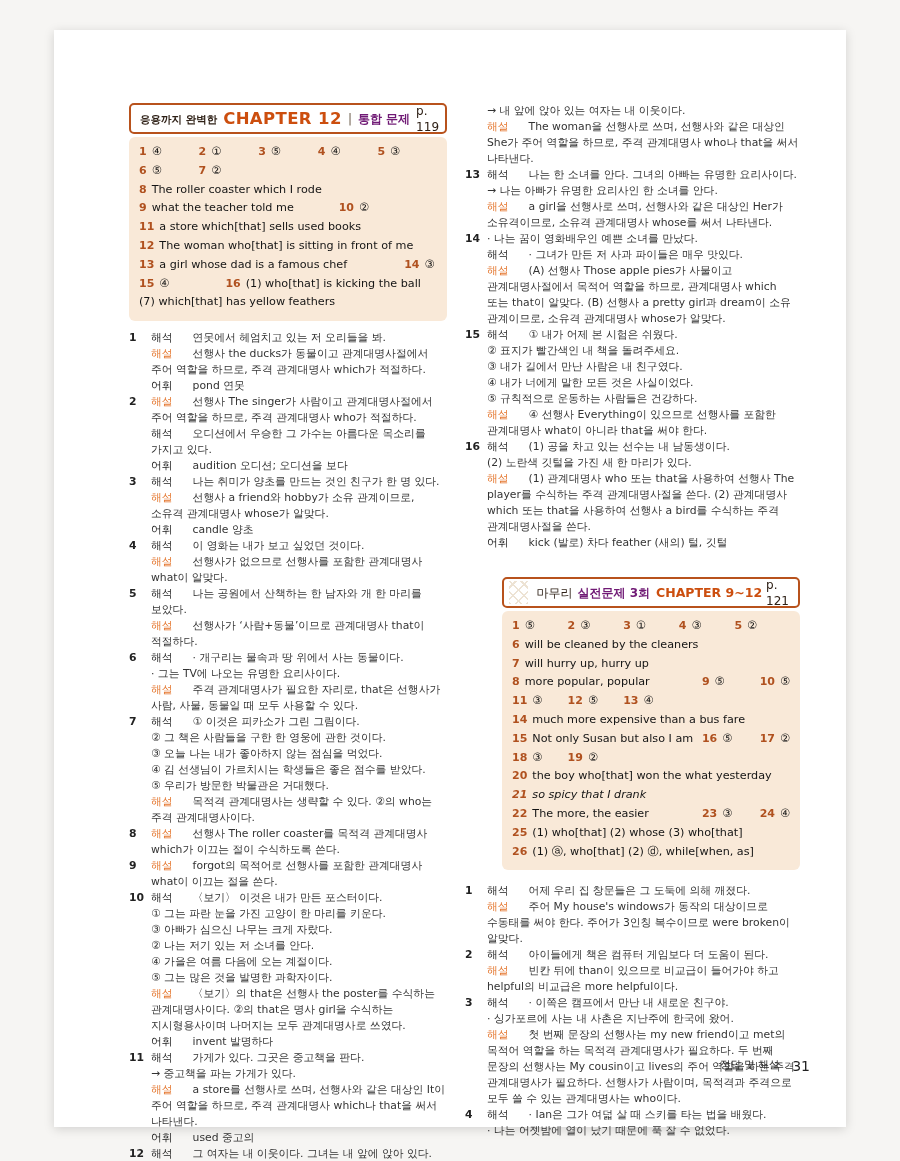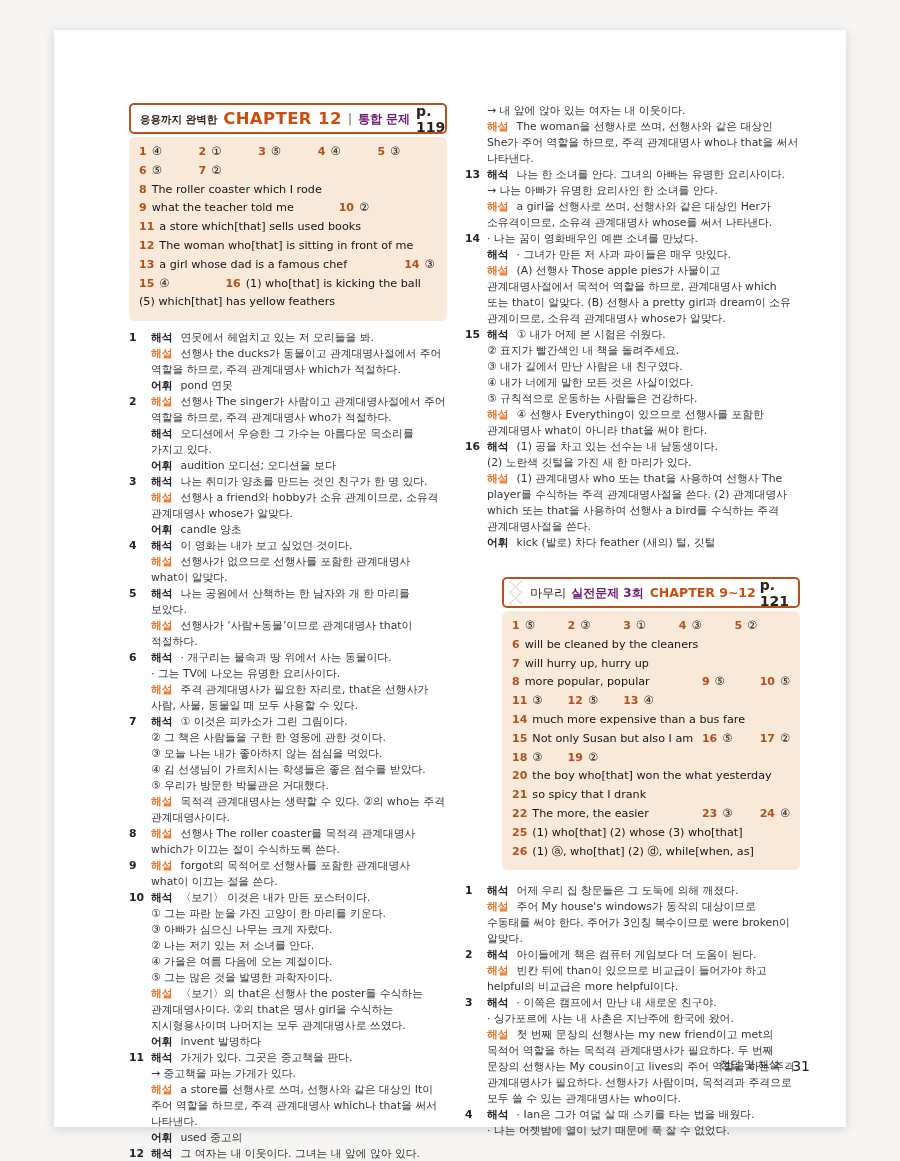--- a/index.html
+++ b/index.html
@@ -17,37 +17,37 @@
   .col-right .ansbox{margin-top:26px;margin-bottom:12px;margin-left:37px;}
   .boxhead{display:flex;align-items:center;border:2px solid #b8521c;border-radius:5px;
            background:#fff;height:27px;padding:0 9px;position:relative;}
   .seg{white-space:nowrap;}
   .seg-prefix{font-weight:bold;color:#2e2016;font-size:10.5px;margin-right:6px;}
   .seg-chapter{font-weight:800;color:#cc4e0e;font-size:16.5px;letter-spacing:.4px;margin-right:5px;}
   .seg-chapter2{font-weight:800;color:#cc4e0e;font-size:12.5px;margin-right:4px;}
   .seg-divider{color:#6b5b49;margin:0 6px 0 1px;font-size:12px;}
   .seg-title{font-weight:bold;color:#701a75;font-size:12px;margin-right:6px;}
   .seg-plain{color:#2e2016;font-size:12px;margin-right:5px;}
-  .h-page{margin-left:auto;font-weight:bold;font-size:14px;color:#2e2016;}
+  .h-page{margin-left:auto;font-weight:normal;font-size:12px;color:#2e2016;}
   .deco{width:86px;align-self:stretch;margin:2px 8px 2px -4px;opacity:.9;background:
     repeating-linear-gradient(45deg,#ece1d0 0 1.5px,transparent 1.5px 8px),
     repeating-linear-gradient(-45deg,#ece1d0 0 1.5px,transparent 1.5px 8px);}
   .answers{background:#f9e9d8;border-radius:6px;margin-top:3px;padding:7px 10px 8px;}
   .arow{display:flex;align-items:baseline;min-height:18.8px;}
   .acell{display:flex;align-items:baseline;white-space:nowrap;overflow:visible;}
   .anum{color:#b0511f;font-weight:bold;font-size:11px;margin-right:5px;flex:none;}
   .aval{color:#141414;font-size:11.2px;}
 
   
   .items{margin-top:0;}
   .item{display:flex;}
   .inum{width:22px;flex:none;font-weight:bold;color:#222;}
   .ibody{flex:1;min-width:0;}
   .para{margin:0;}
-  .lbl{font-weight:bold;margin-right:8px;}
+  .lbl{font-weight:normal;margin-right:20px;}
   .lbl-d{color:#222;}
   .lbl-o{color:#e4752c;}
   .mt{margin-top:13px;}
 
   .footer{position:absolute;right:36px;top:1028px;display:flex;align-items:flex-start;gap:13px;color:#222;}
   .f-label{font-size:10.5px;}
   .f-page{font-size:14px;font-weight:normal;}
 </style>
 </head>
 <body>
@@ -139,21 +139,21 @@
                 <span class="anum">15</span>
                 <span class="aval">④</span>
               </span>
               <span class="acell" style="width: 71%;">
                 <span class="anum">16</span>
                 <span class="aval">(1) who[that] is kicking the ball</span>
               </span>
             </div>
             <div class="arow">
               <span class="acell" style="width: 100%;">
-                <span class="aval">(5) which[that] has yellow feathers</span>
+                <span class="aval">(7) which[that] has yellow feathers</span>
               </span>
             </div>
           </div>
         </section>
         <div class="items">
           <div class="item">
             <span class="inum">1</span>
             <div class="ibody">
               <p class="para"><span class="lbl lbl-d">해석</span><span class="ptext">연못에서 헤엄치고 있는 저 오리들을 봐.</span></p>
               <p class="para"><span class="lbl lbl-o">해설</span><span class="ptext">선행사 the ducks가 동물이고 관계대명사절에서 주어 역할을 하므로, 주격 관계대명사 which가 적절하다.</span></p>
@@ -398,21 +398,21 @@
                 <span class="aval">②</span>
               </span>
             </div>
             <div class="arow">
               <span class="acell" style="width: 100%;">
                 <span class="anum">20</span>
                 <span class="aval">the boy who[that] won the what yesterday</span>
               </span>
             </div>
             <div class="arow">
-              <span class="acell" style="width: 100%;">
+              <span class="acell" style="width: 100%; font-style: italic;">
                 <span class="anum">21</span>
                 <span class="aval">so spicy that I drank</span>
               </span>
             </div>
             <div class="arow">
               <span class="acell" style="width: 69%;">
                 <span class="anum">22</span>
                 <span class="aval">The more, the easier</span>
               </span>
               <span class="acell" style="width: 21%;">

